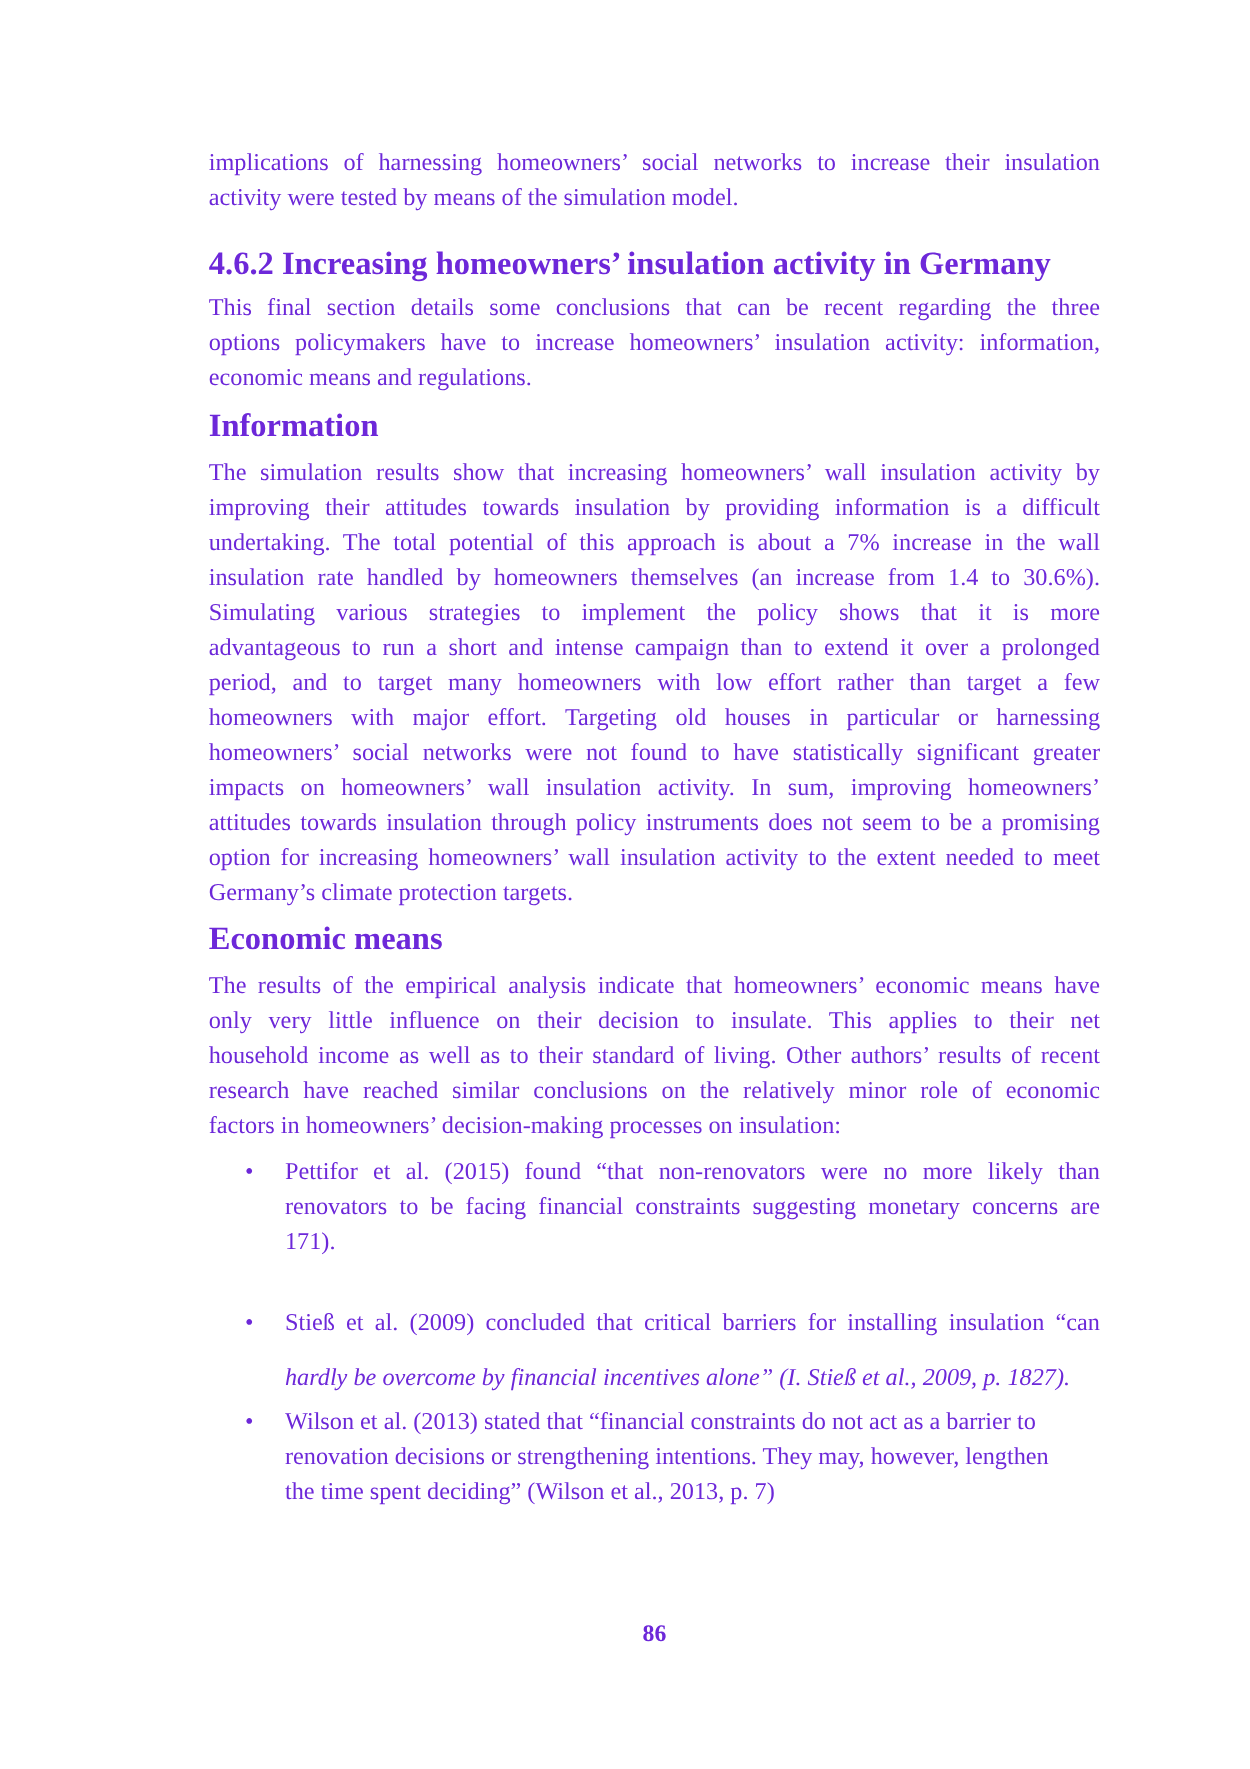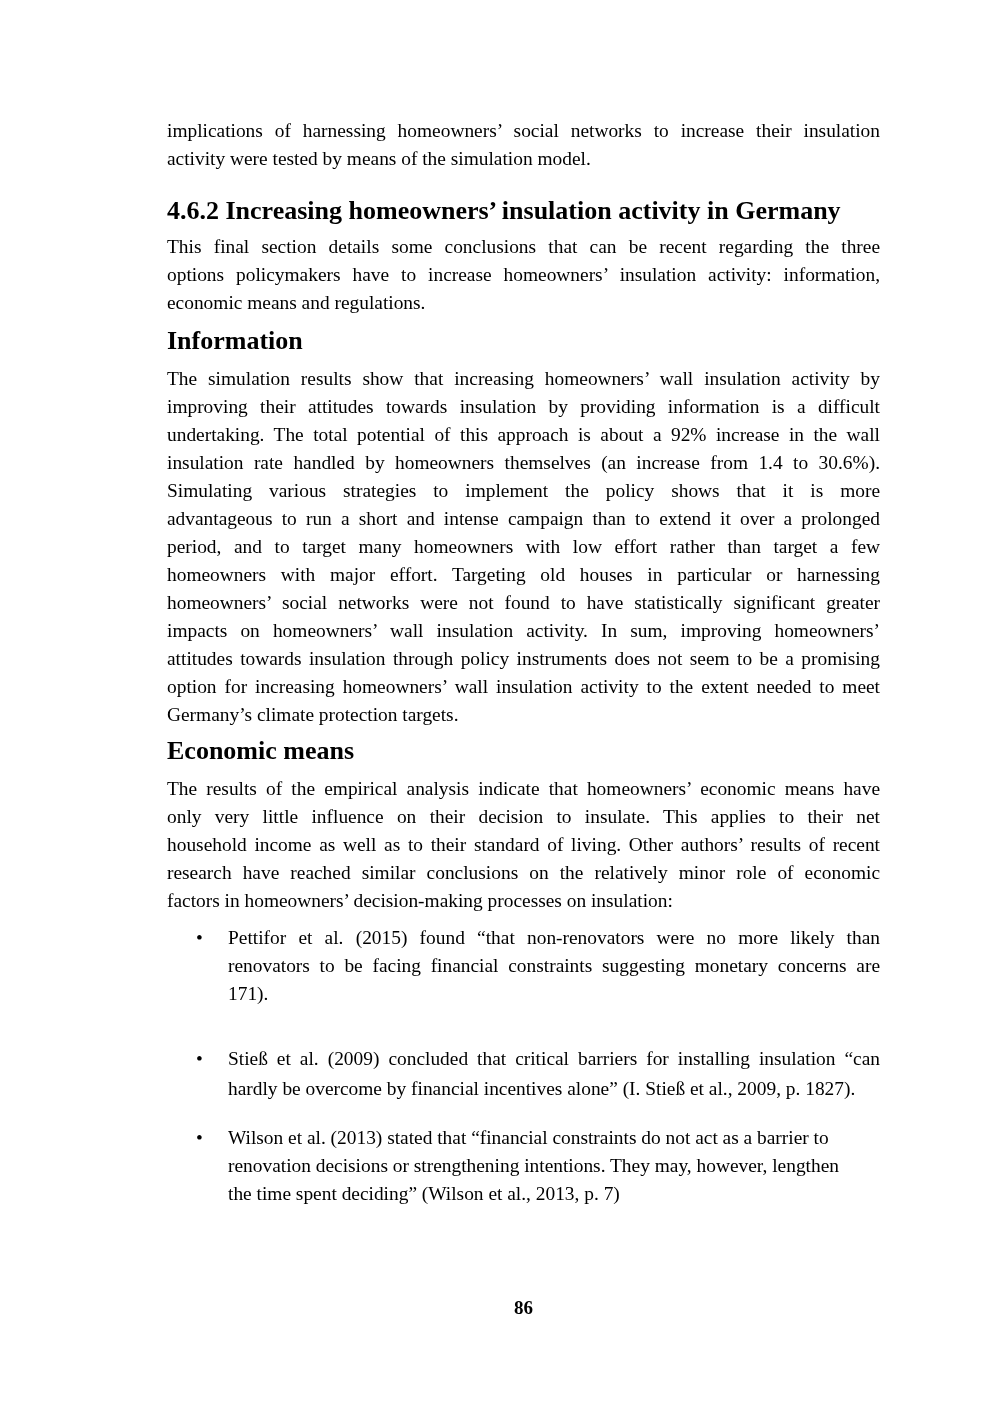--- a/index.html
+++ b/index.html
@@ -1,20 +1,20 @@
 <!DOCTYPE html>
 <html><head>
   <meta charset="utf-8">
   <style>
     html, body { margin: 0; padding: 0; background: #ffffff; }
     body { width: 1000px; height: 1415px; position: relative; overflow: hidden; }
     .page {
       position: absolute; left: 0; top: 0; width: 1000px; height: 1415px;
       font-family: "Liberation Serif", "DejaVu Serif", serif;
-      color: #000000;
+      color: #6d28d9;
     }
     .block { position: absolute; left: 167px; width: 713px; font-size: 19.4px; }
     .line {
       display: block; height: 28px; line-height: 28px;
       text-align: justify; text-align-last: justify; white-space: nowrap;
     }
     .line.last { text-align-last: left; }
     .heading { position: absolute; left: 167px; font-weight: bold; font-size: 26px; line-height: 28px; }
     .bullet-item { position: absolute; left: 167px; width: 713px; font-size: 19.4px; }
     .bullet-dot { position: absolute; left: 29px; top: 0; line-height: 28px; }
@@ -40,21 +40,21 @@
     <span class="line">This final section details some conclusions that can be recent regarding the three</span>
     <span class="line">options policymakers have to increase homeowners’ insulation activity: information,</span>
     <span class="line last">economic means and regulations.</span>
   </div>
 
   <div class="heading" style="top:327px;font-family:Liberation Serif, serif;">Information</div>
 
   <div class="block" style="top:365px;">
     <span class="line">The simulation results show that increasing homeowners’ wall insulation activity by</span>
     <span class="line">improving their attitudes towards insulation by providing information is a difficult</span>
-    <span class="line">undertaking. The total potential of this approach is about a 92% increase in the wall</span>
+    <span class="line">undertaking. The total potential of this approach is about a 7% increase in the wall</span>
     <span class="line">insulation rate handled by homeowners themselves (an increase from 1.4 to 30.6%).</span>
     <span class="line">Simulating various strategies to implement the policy shows that it is more</span>
     <span class="line">advantageous to run a short and intense campaign than to extend it over a prolonged</span>
     <span class="line">period, and to target many homeowners with low effort rather than target a few</span>
     <span class="line">homeowners with major effort. Targeting old houses in particular or harnessing</span>
     <span class="line">homeowners’ social networks were not found to have statistically significant greater</span>
     <span class="line">impacts on homeowners’ wall insulation activity. In sum, improving homeowners’</span>
     <span class="line">attitudes towards insulation through policy instruments does not seem to be a promising</span>
     <span class="line">option for increasing homeowners’ wall insulation activity to the extent needed to meet</span>
     <span class="line last">Germany’s climate protection targets.</span>
@@ -76,21 +76,21 @@
       <span class="line">Pettifor et al. (2015) found “that non-renovators were no more likely than</span>
       <span class="line">renovators to be facing financial constraints suggesting monetary concerns are</span>
       <span class="line last">171).</span>
     </div>
   </div>
 
   <div class="bullet-item" style="top:1045px;">
     <span class="bullet-dot">•</span>
     <div class="bullet-text">
       <span class="line">Stieß et al. (2009) concluded that critical barriers for installing insulation “can</span>
-      <span class="line last" style="margin-top:2px;">hardly be overcome by financial incentives alone” (I. Stieß et al., 2009, p. 1827).</span>
+      <span class="line last" style="margin-top:16px;font-style:italic;">hardly be overcome by financial incentives alone” (I. Stieß et al., 2009, p. 1827).</span>
     </div>
   </div>
 
   <div class="bullet-item" style="top:1124px;">
     <span class="bullet-dot">•</span>
     <div class="bullet-text">
       <span class="line last">Wilson et al. (2013) stated that “financial constraints do not act as a barrier to</span>
       <span class="line last">renovation decisions or strengthening intentions. They may, however, lengthen</span>
       <span class="line last">the time spent deciding” (Wilson et al., 2013, p. 7)</span>
     </div>

